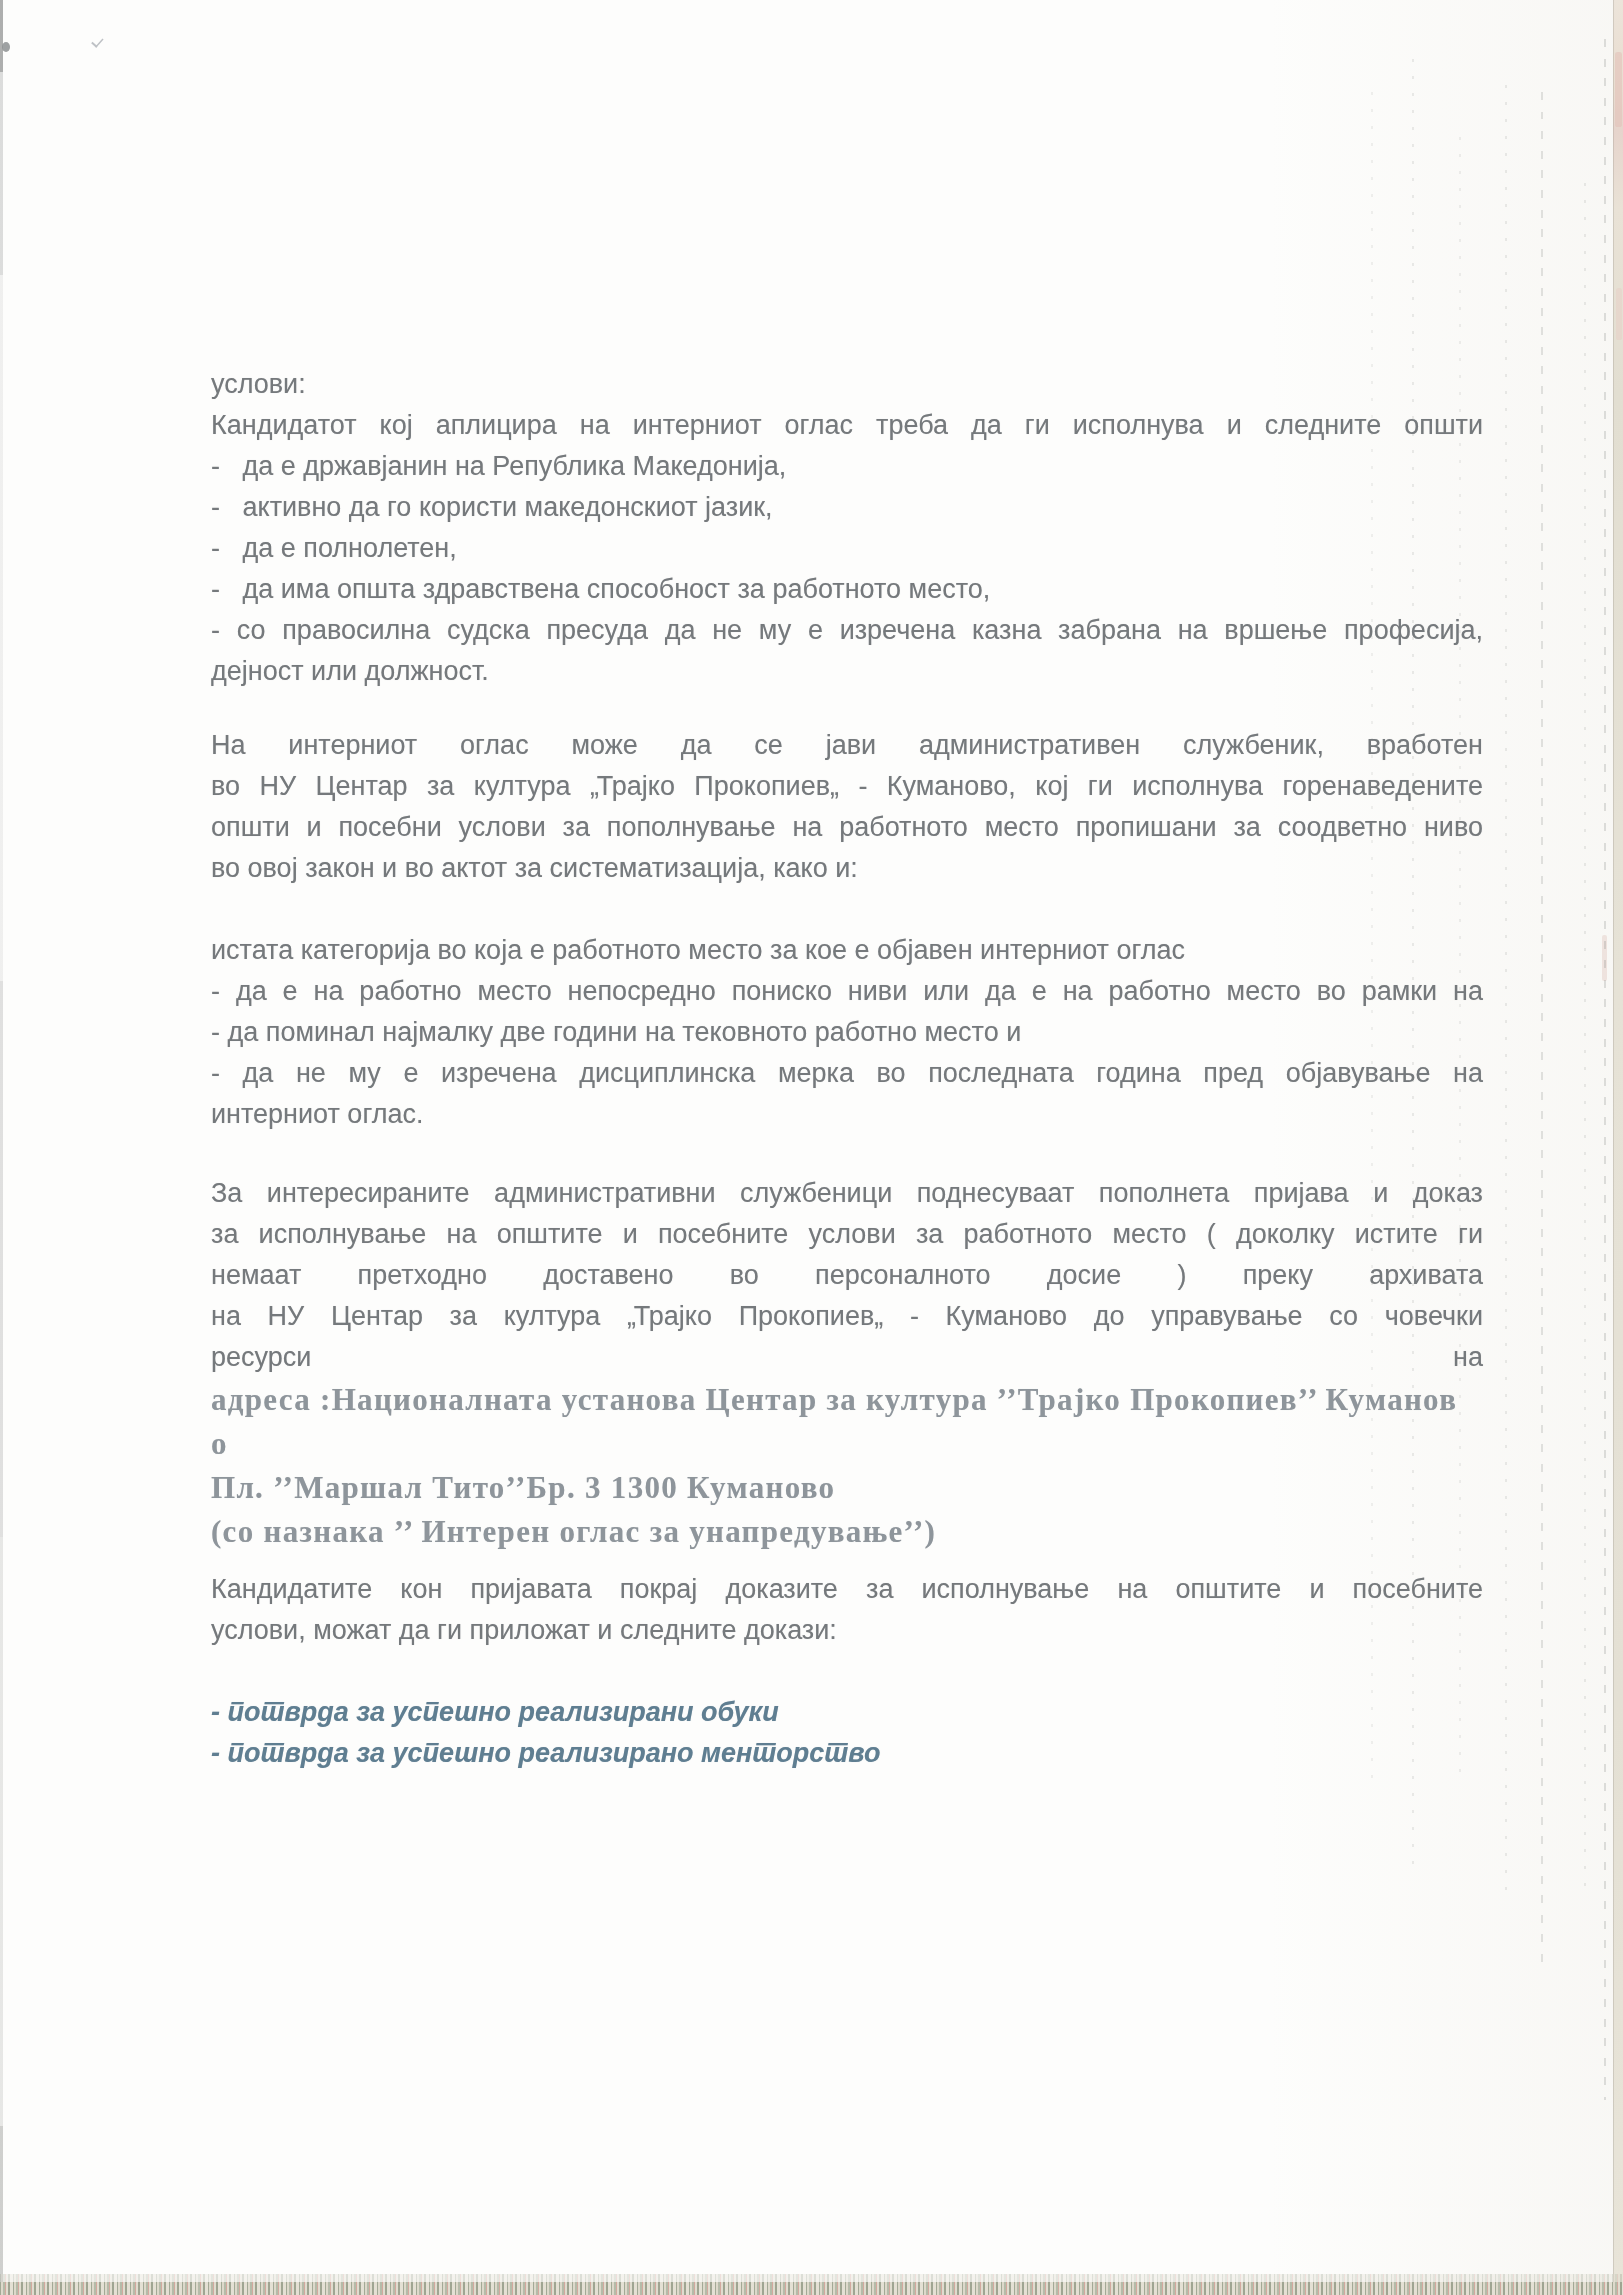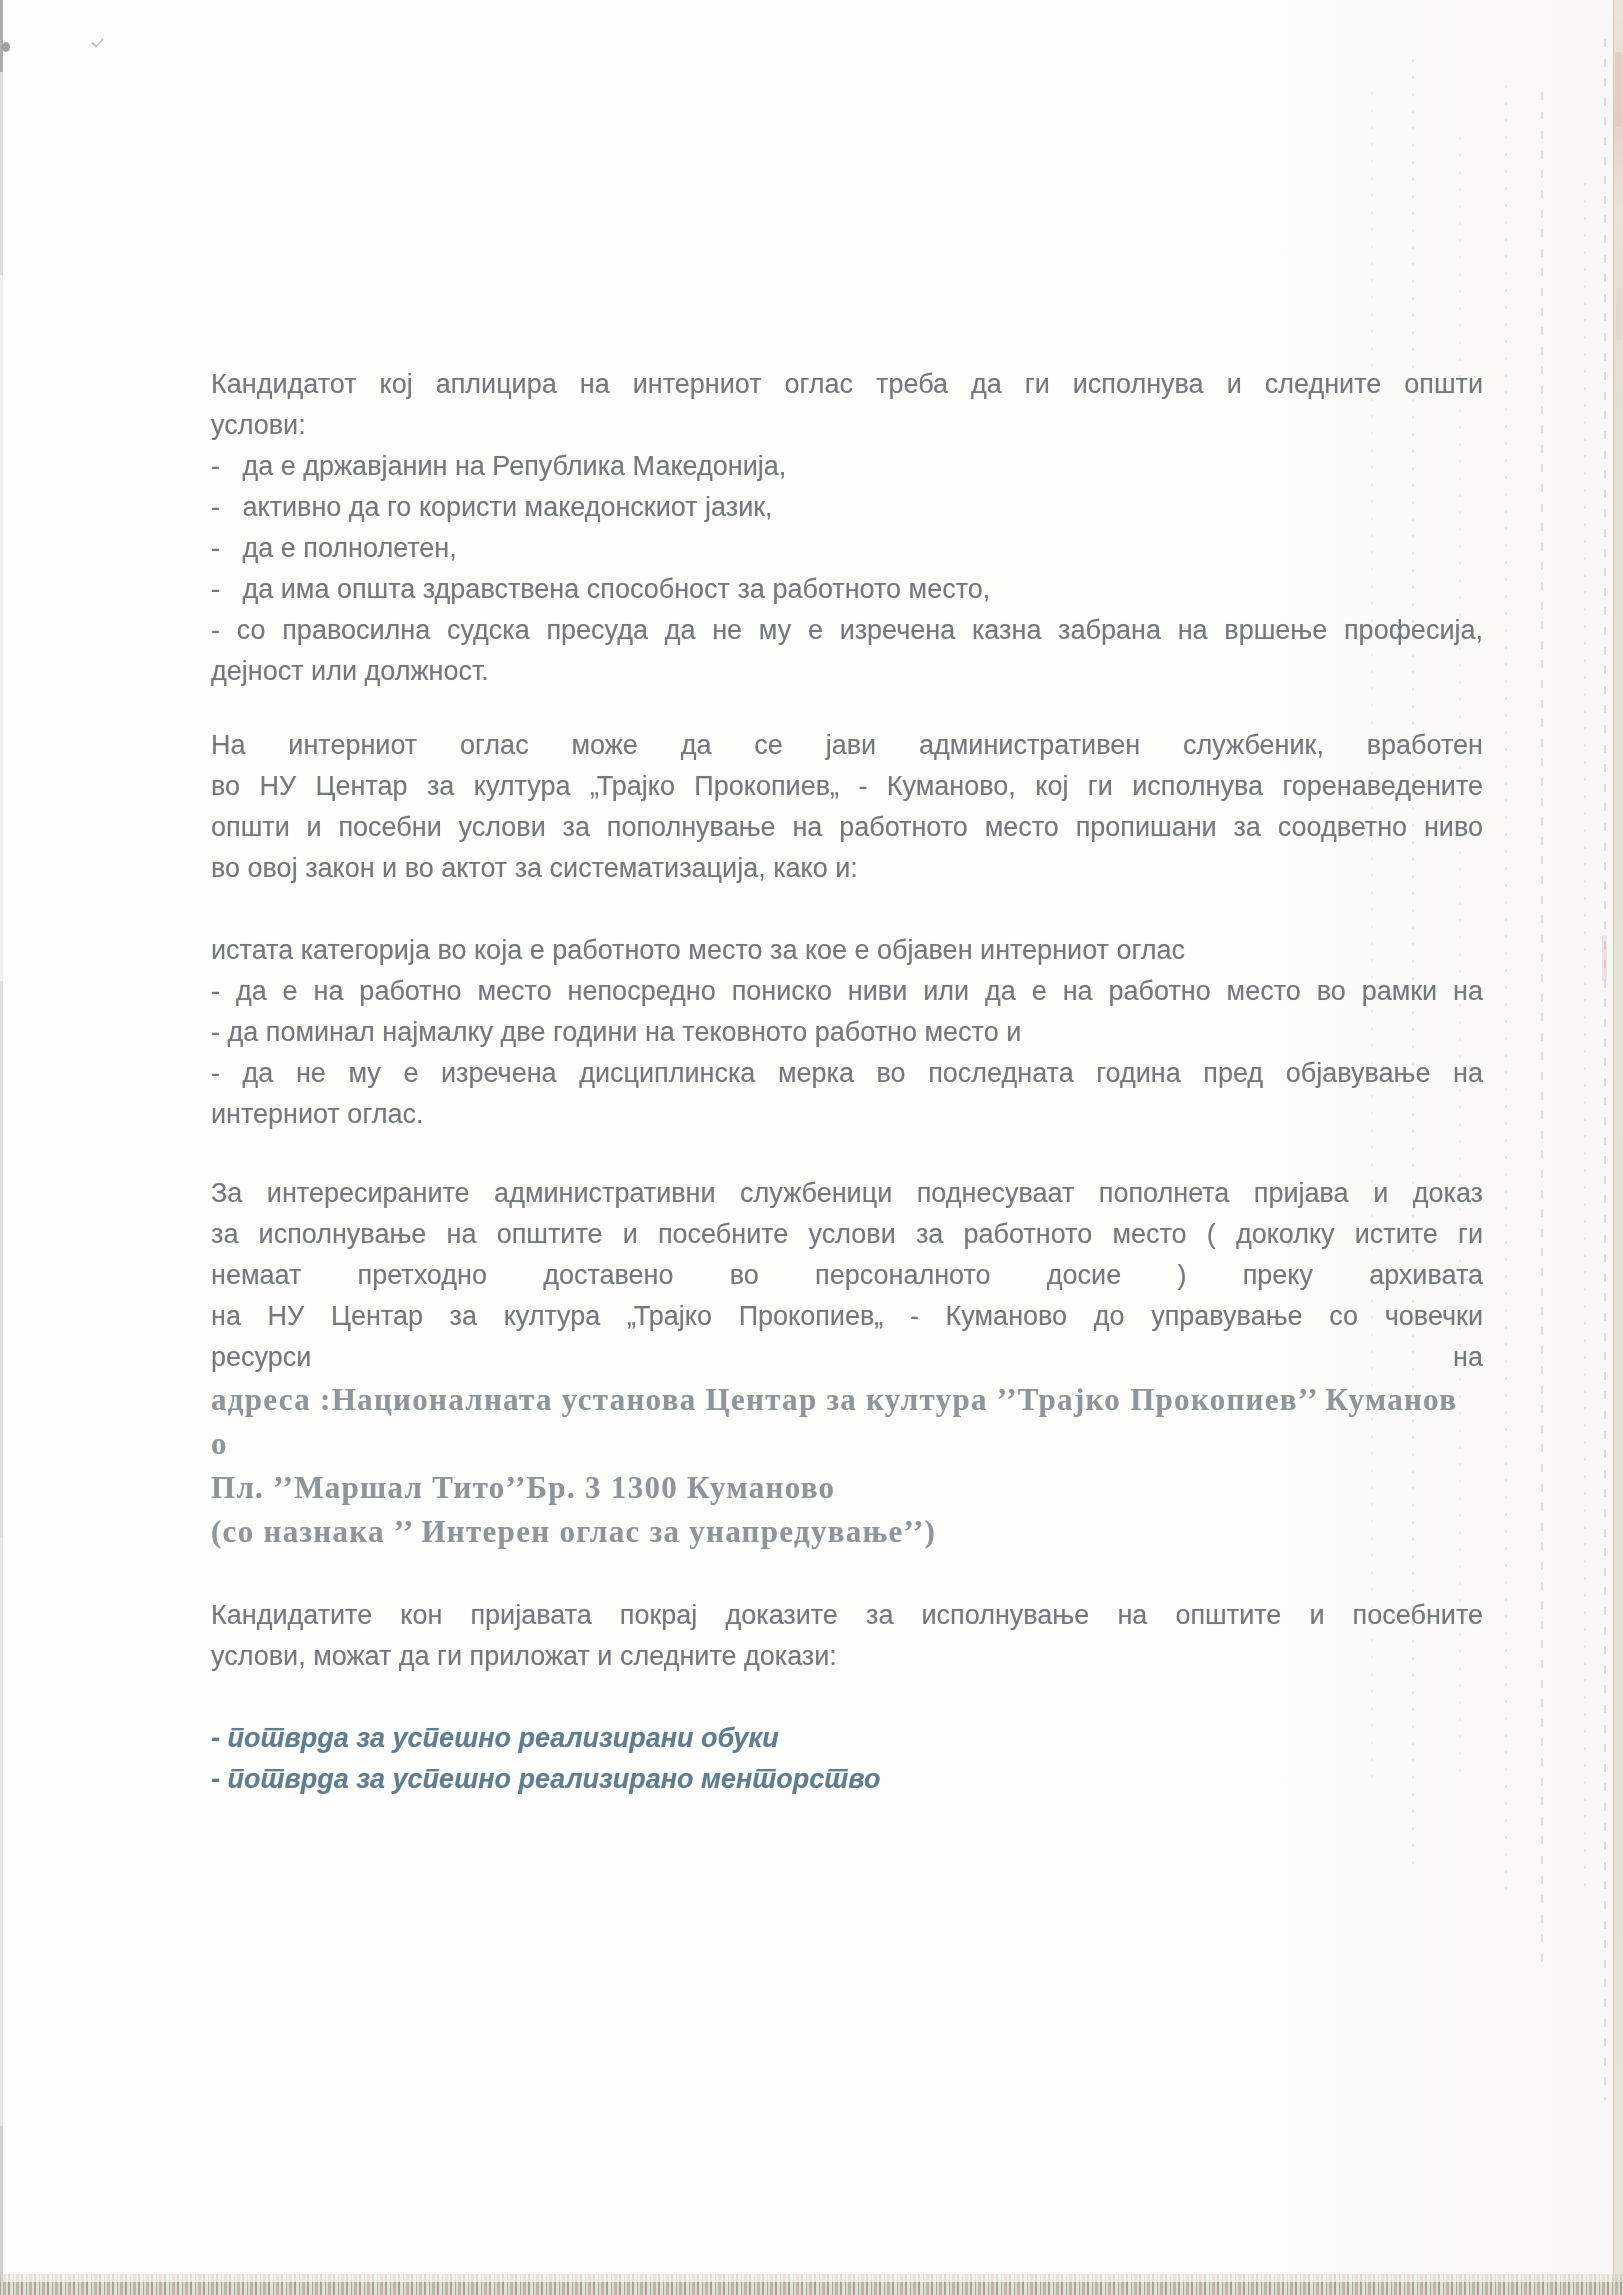--- a/index.html
+++ b/index.html
@@ -44,21 +44,21 @@
   .line.accent {
     color: var(--accent-color, #5f7e91);
     font-weight: 600;
     text-shadow: 0 0 0.7px rgba(95,126,145,.4);
     font-style: italic;
   }
   .block { margin: 0; }
   [data-name="para-general-conditions"]      { margin-bottom: 33px; }
   [data-name="para-eligible-applicants"]     { margin-bottom: 41px; }
   [data-name="list-promotion-conditions"]    { margin-bottom: 38px; }
-  [data-name="para-application-submission"]  { margin-bottom: 41px; }
+  [data-name="para-application-submission"]  { margin-bottom: 15px; }
   [data-name="para-additional-evidence-intro"]{ margin-bottom: 41px; }
 
   
   .artifact { position: absolute; pointer-events: none; }
   .paper-shade {
     inset: 0;
     background: linear-gradient(90deg, rgba(0,0,0,0) 0 78%, rgba(205,197,178,.05) 88%, rgba(205,197,178,.10) 100%);
   }
   .left-edge-line {
     left: 0; top: 0; width: 2.6px; height: 100%;
@@ -152,22 +152,22 @@
   <div class="artifact streak s3" data-name="scan-streak"></div>
   <div class="artifact streak s4" data-name="scan-streak"></div>
   <div class="artifact streak dense s5" data-name="scan-streak"></div>
   <div class="artifact streak s6" data-name="scan-streak"></div>
   <div class="artifact streak dense s7" data-name="scan-streak"></div>
   <div class="artifact bottom-scan-band-fade" data-name="scan-edge-bottom-fade"></div>
   <div class="artifact bottom-scan-band" data-name="scan-edge-bottom"></div>
 
   <main class="content" id="doc-root" data-name="document-content">
       <div class="block" data-name="para-general-conditions">
+        <div class="line l" data-name="text-line">услови:</div>
         <div class="line j" data-name="text-line">Кандидатот кој аплицира на интерниот оглас треба да ги исполнува и следните општи</div>
-        <div class="line l" data-name="text-line">услови:</div>
         <div class="line l" data-name="text-line">-   да е државјанин на Република Македонија,</div>
         <div class="line l" data-name="text-line">-   активно да го користи македонскиот јазик,</div>
         <div class="line l" data-name="text-line">-   да е полнолетен,</div>
         <div class="line l" data-name="text-line">-   да има општа здравствена способност за работното место,</div>
         <div class="line j" data-name="text-line">- со правосилна судска пресуда да не му е изречена казна забрана на вршење професија,</div>
         <div class="line l" data-name="text-line">дејност или должност.</div>
       </div>
       <div class="block" data-name="para-eligible-applicants">
         <div class="line j" data-name="text-line">На интерниот оглас може да се јави административен службеник, вработен</div>
         <div class="line j" data-name="text-line">во НУ Центар за култура „Трајко Прокопиев„ - Куманово, кој ги исполнува горенаведените</div>

